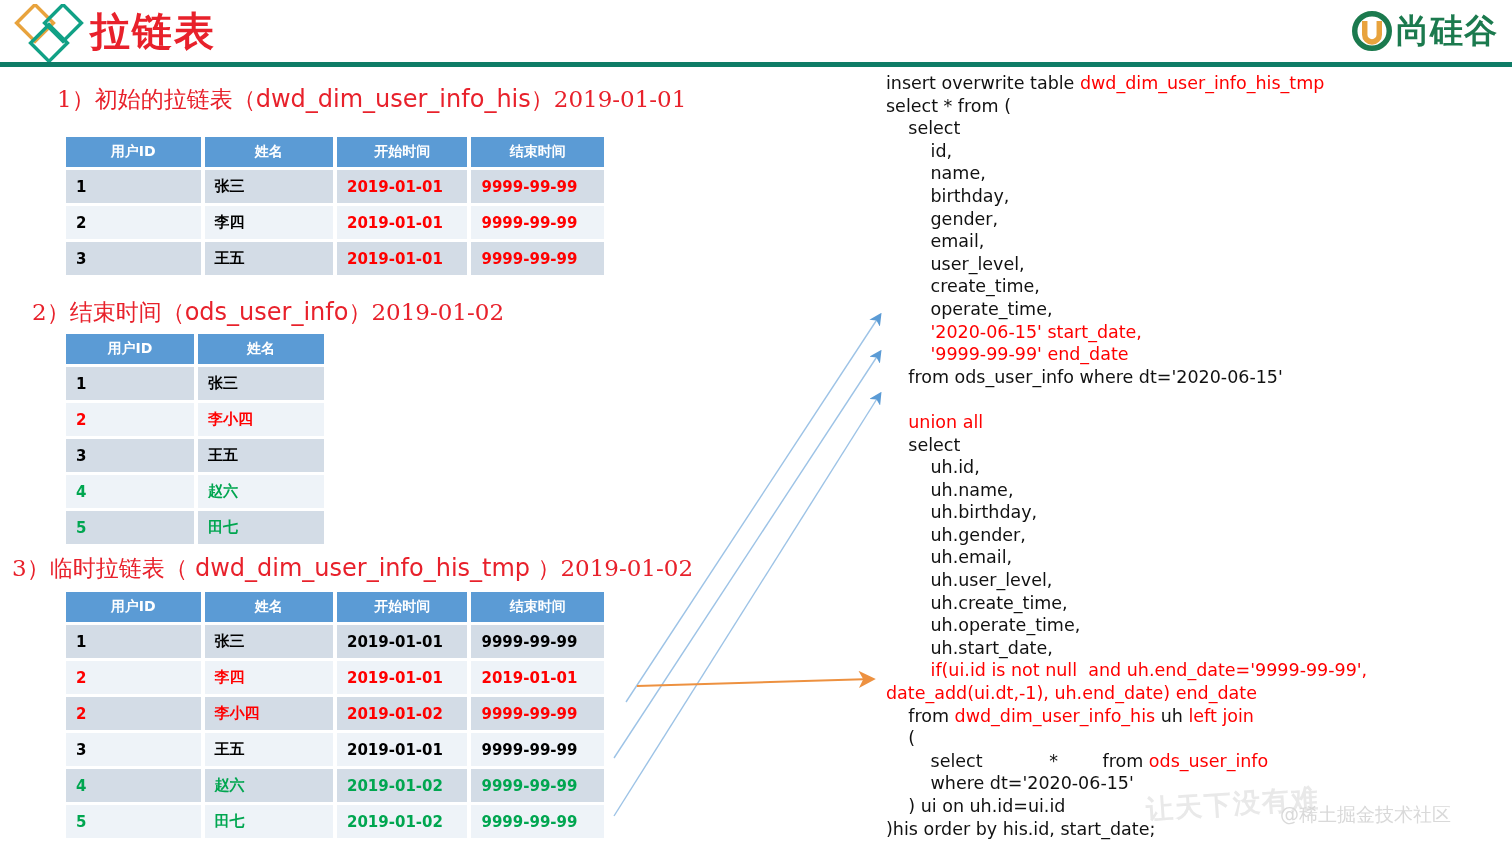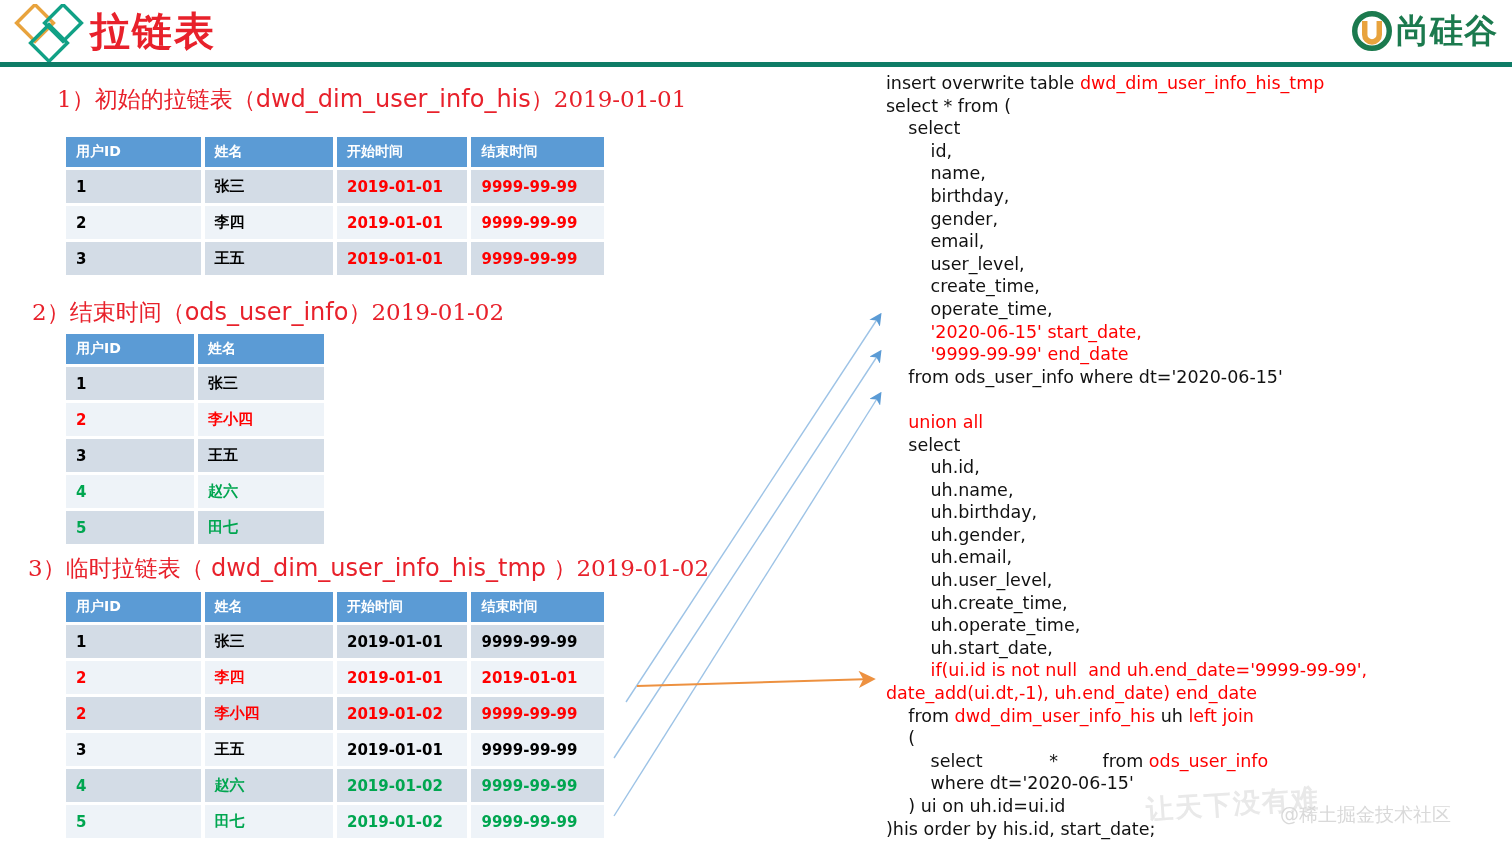--- a/index.html
+++ b/index.html
@@ -44,21 +44,21 @@
   .sec-head .datetxt{
     font-family:"DejaVu Serif","Liberation Serif",serif;
     font-size:23px;
   }
 
   
   .tbl{position:absolute;border-collapse:separate;border-spacing:4px 3px;table-layout:fixed;}
   .tbl th{
     background:#5B9BD5;color:#ffffff;
     font-size:14px;font-weight:700;
-    text-align:left;padding:6px 10px;
+    text-align:center;padding:6px 10px;
     font-family:"DejaVu Sans","Liberation Sans",sans-serif;
     height:14px;
   }
   .tbl td{
     font-size:15px;font-weight:700;
     text-align:left;padding:7px 10px;
     font-family:"DejaVu Sans","Liberation Sans",sans-serif;
     height:14px;
     white-space:nowrap;
   }
@@ -124,21 +124,21 @@
 </div>
 
 <div class="sec-head" style="left:32px;top:84px;margin-left:25px;">
   <span>1）</span><span>初始的拉链表（</span><span class="mono">dwd_dim_user_info_his</span><span>）</span><span class="datetxt">2019-01-01</span>
 </div>
 
 <div class="sec-head" style="left:32px;top:297px;">
   <span>2）</span><span>结束时间（</span><span class="mono">ods_user_info</span><span>）</span><span class="datetxt">2019-01-02</span>
 </div>
 
-<div class="sec-head" style="left:28px;top:553px;">
+<div class="sec-head" style="left:12px;top:553px;">
   <span>3）</span><span>临时拉链表（ </span><span class="mono">dwd_dim_user_info_his_tmp</span><span> ）</span><span class="datetxt">2019-01-02</span>
 </div>
 
 <table class="tbl" id="tbl1" style="left:62px;top:134px;width:546px;">
   <colgroup>
       <col style="width:134px">
       <col style="width:128px">
       <col style="width:130px">
       <col style="width:132px">
     </colgroup>

